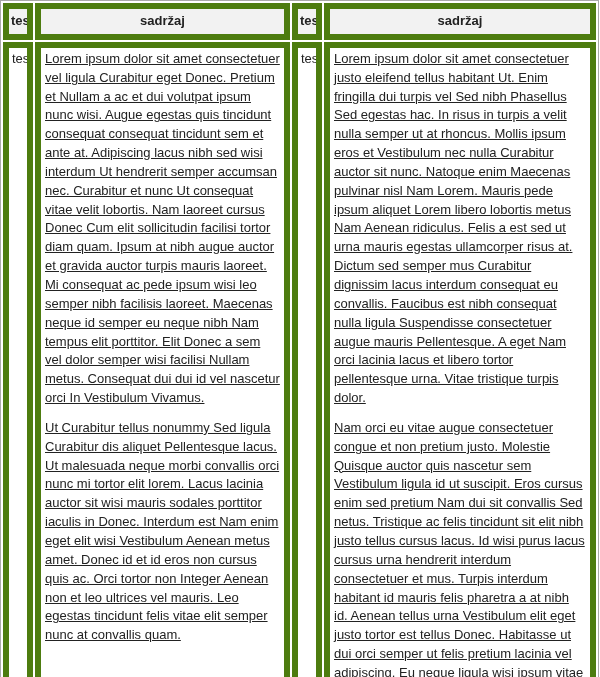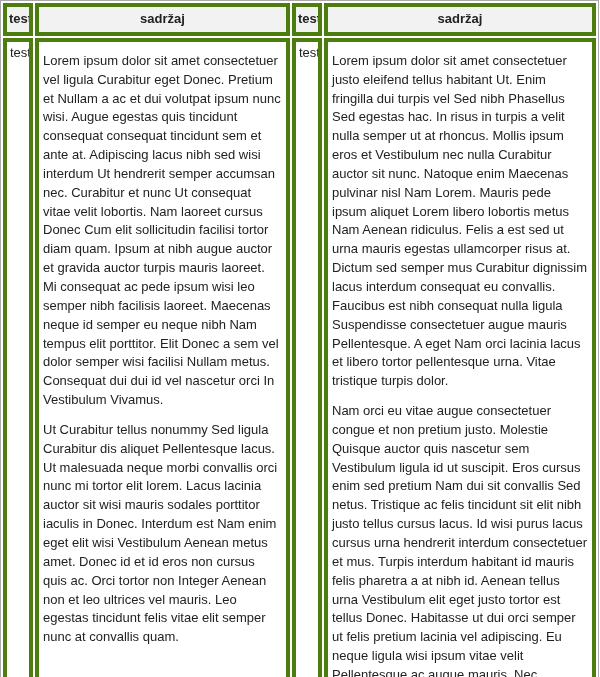--- a/index.html
+++ b/index.html
@@ -17,21 +17,21 @@
     border-collapse: separate;
     border-spacing: 2px;
     table-layout: fixed;
     width: 599px;
     height: 673px;
     border: 1px solid #a9a9a9;
     background: #ffffff;
   }
   th, td {
     box-sizing: border-box;
-    border: 4px solid #4d7c0f;
+    border: 6px solid #4d7c0f;
     vertical-align: top;
     overflow: hidden;
   }
   th {
     background: #f2f2f2;
     font-weight: bold;
     text-align: center;
     padding: 3px 2px;
     font-size: 13px;
     line-height: 1.45;
@@ -40,21 +40,22 @@
   td {
     padding: 2px 4px;
     line-height: 1.45;
     text-align: left;
   }
   td.key-cell {
     padding: 2px 2px 2px 3px;
     white-space: nowrap;
   }
   td.content-cell p {
-    margin: 8px 0 0.85em 0;
+    margin: 0 0 0.85em 0;
+    text-decoration: underline;
   }
   td.content-cell p:last-child {
     margin-bottom: 0;
   }
 </style>
 </head>
 <body>
 
 <table class="data-table">
   <colgroup>

